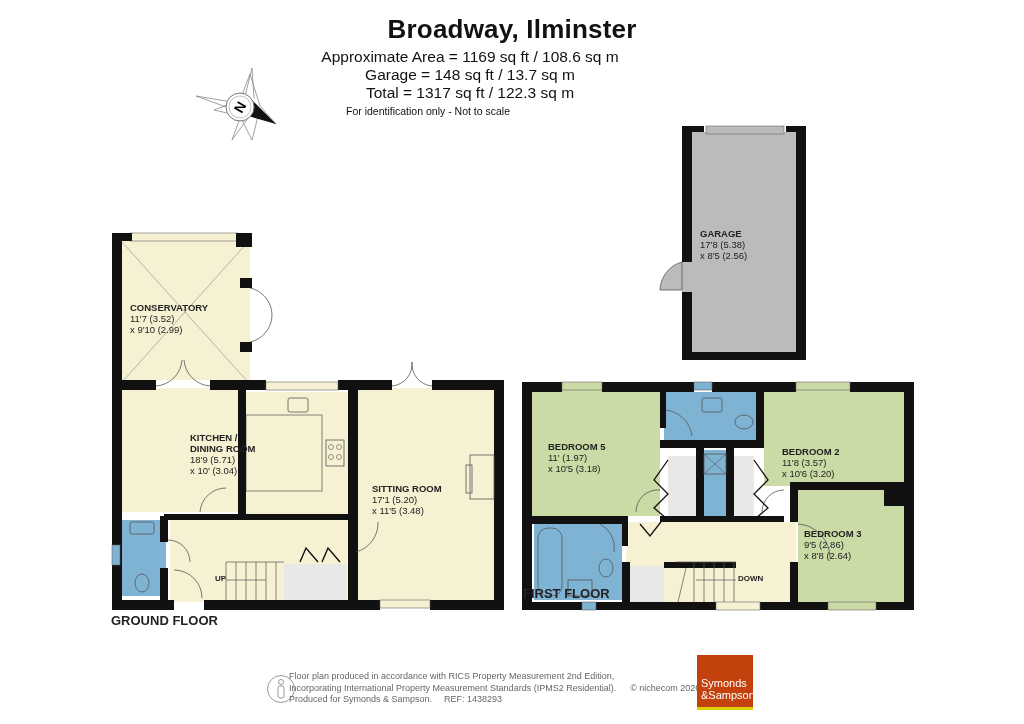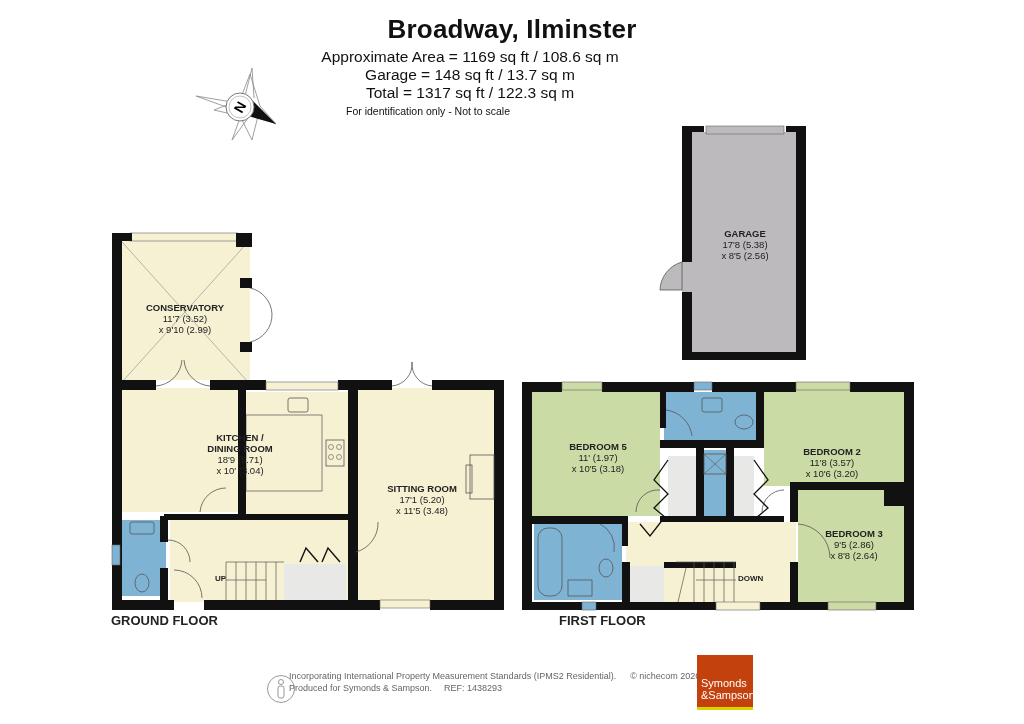--- a/index.html
+++ b/index.html
@@ -8,32 +8,32 @@
   .title { position: absolute; top: 14px; left: 0; width: 1024px; text-align: center;
            font-size: 26px; font-weight: bold; letter-spacing: 0.2px; }
   .area-line { position: absolute; left: 0; width: 940px; text-align: center; font-size: 15.5px; }
   .area-1 { top: 48px; }
   .area-2 { top: 66px; }
   .area-3 { top: 84px; }
   .disclaimer { position: absolute; top: 105px; left: 0; width: 856px; text-align: center; font-size: 10.5px; }
   svg.plan { position: absolute; left: 0; top: 0; }
   .floor-label { position: absolute; font-size: 13px; font-weight: bold; color: #222; }
   .ground-label { left: 111px; top: 613px; }
-  .first-label { left: 523px; top: 613px; padding-left: 36px; }
+  .first-label { left: 523px; top: 586px; }
   .footer-text { position: absolute; left: 289px; top: 671px; font-size: 9px; line-height: 11.5px; color: #666; }
   .footer-line { display: block; white-space: nowrap; }
   .footer-line .copyright { margin-left: 14px; }
   .footer-line .ref { margin-left: 12px; }
   .person-icon { position: absolute; left: 266px; top: 674px; width: 30px; height: 30px; }
   .logo { position: absolute; left: 697px; top: 655px; width: 56px; height: 55px; background: #c2410c;
           border-bottom: 3px solid #d9d400; box-sizing: border-box; }
   .logo span { position: absolute; left: 4px; color: #ffffff; font-size: 11px; line-height: 12px; }
   .logo .l1 { top: 22px; }
   .logo .l2 { top: 34px; }
-  .room-label-html { position: absolute; text-align: center; font-size: 9.5px; line-height: 11px; color: #222; }
+  .room-label-html { position: absolute; text-align: left; font-size: 9.5px; line-height: 11px; color: #222; }
   .room-label-html b { display: block; font-weight: bold; }
   .room-label-html span { display: block; }
 </style>
 </head>
 <body>
 
 <div class="title">Broadway, Ilminster</div>
 <div class="area-line area-1">Approximate Area = 1169 sq ft / 108.6 sq m</div>
 <div class="area-line area-2">Garage = 148 sq ft / 13.7 sq m</div>
 <div class="area-line area-3">Total = 1317 sq ft / 122.3 sq m</div>
@@ -258,19 +258,20 @@
 
 <div class="floor-label ground-label">GROUND FLOOR</div>
 <div class="floor-label first-label">FIRST FLOOR</div>
 
 <svg class="person-icon" viewBox="0 0 30 30">
   <circle cx="15" cy="15" r="13.5" fill="none" stroke="#999" stroke-width="1"></circle>
   <circle cx="15" cy="8" r="2.5" fill="none" stroke="#999" stroke-width="1"></circle>
   <rect x="12" y="12" width="6" height="12" rx="2" fill="none" stroke="#999" stroke-width="1"></rect>
 </svg>
 <div class="footer-text">
+  <span class="footer-line">Floor plan produced in accordance with RICS Property Measurement 2nd Edition,</span>
   <span class="footer-line"><span>Incorporating International Property Measurement Standards (IPMS2 Residential).</span><span class="copyright">© nichecom 2026.</span></span>
   <span class="footer-line"><span>Produced for Symonds &amp; Sampson.</span><span class="ref">REF:  1438293</span></span>
 </div>
 <div class="logo">
   <span class="l1">Symonds</span>
   <span class="l2">&amp;Sampson</span>
 </div>
 
 </body></html>

